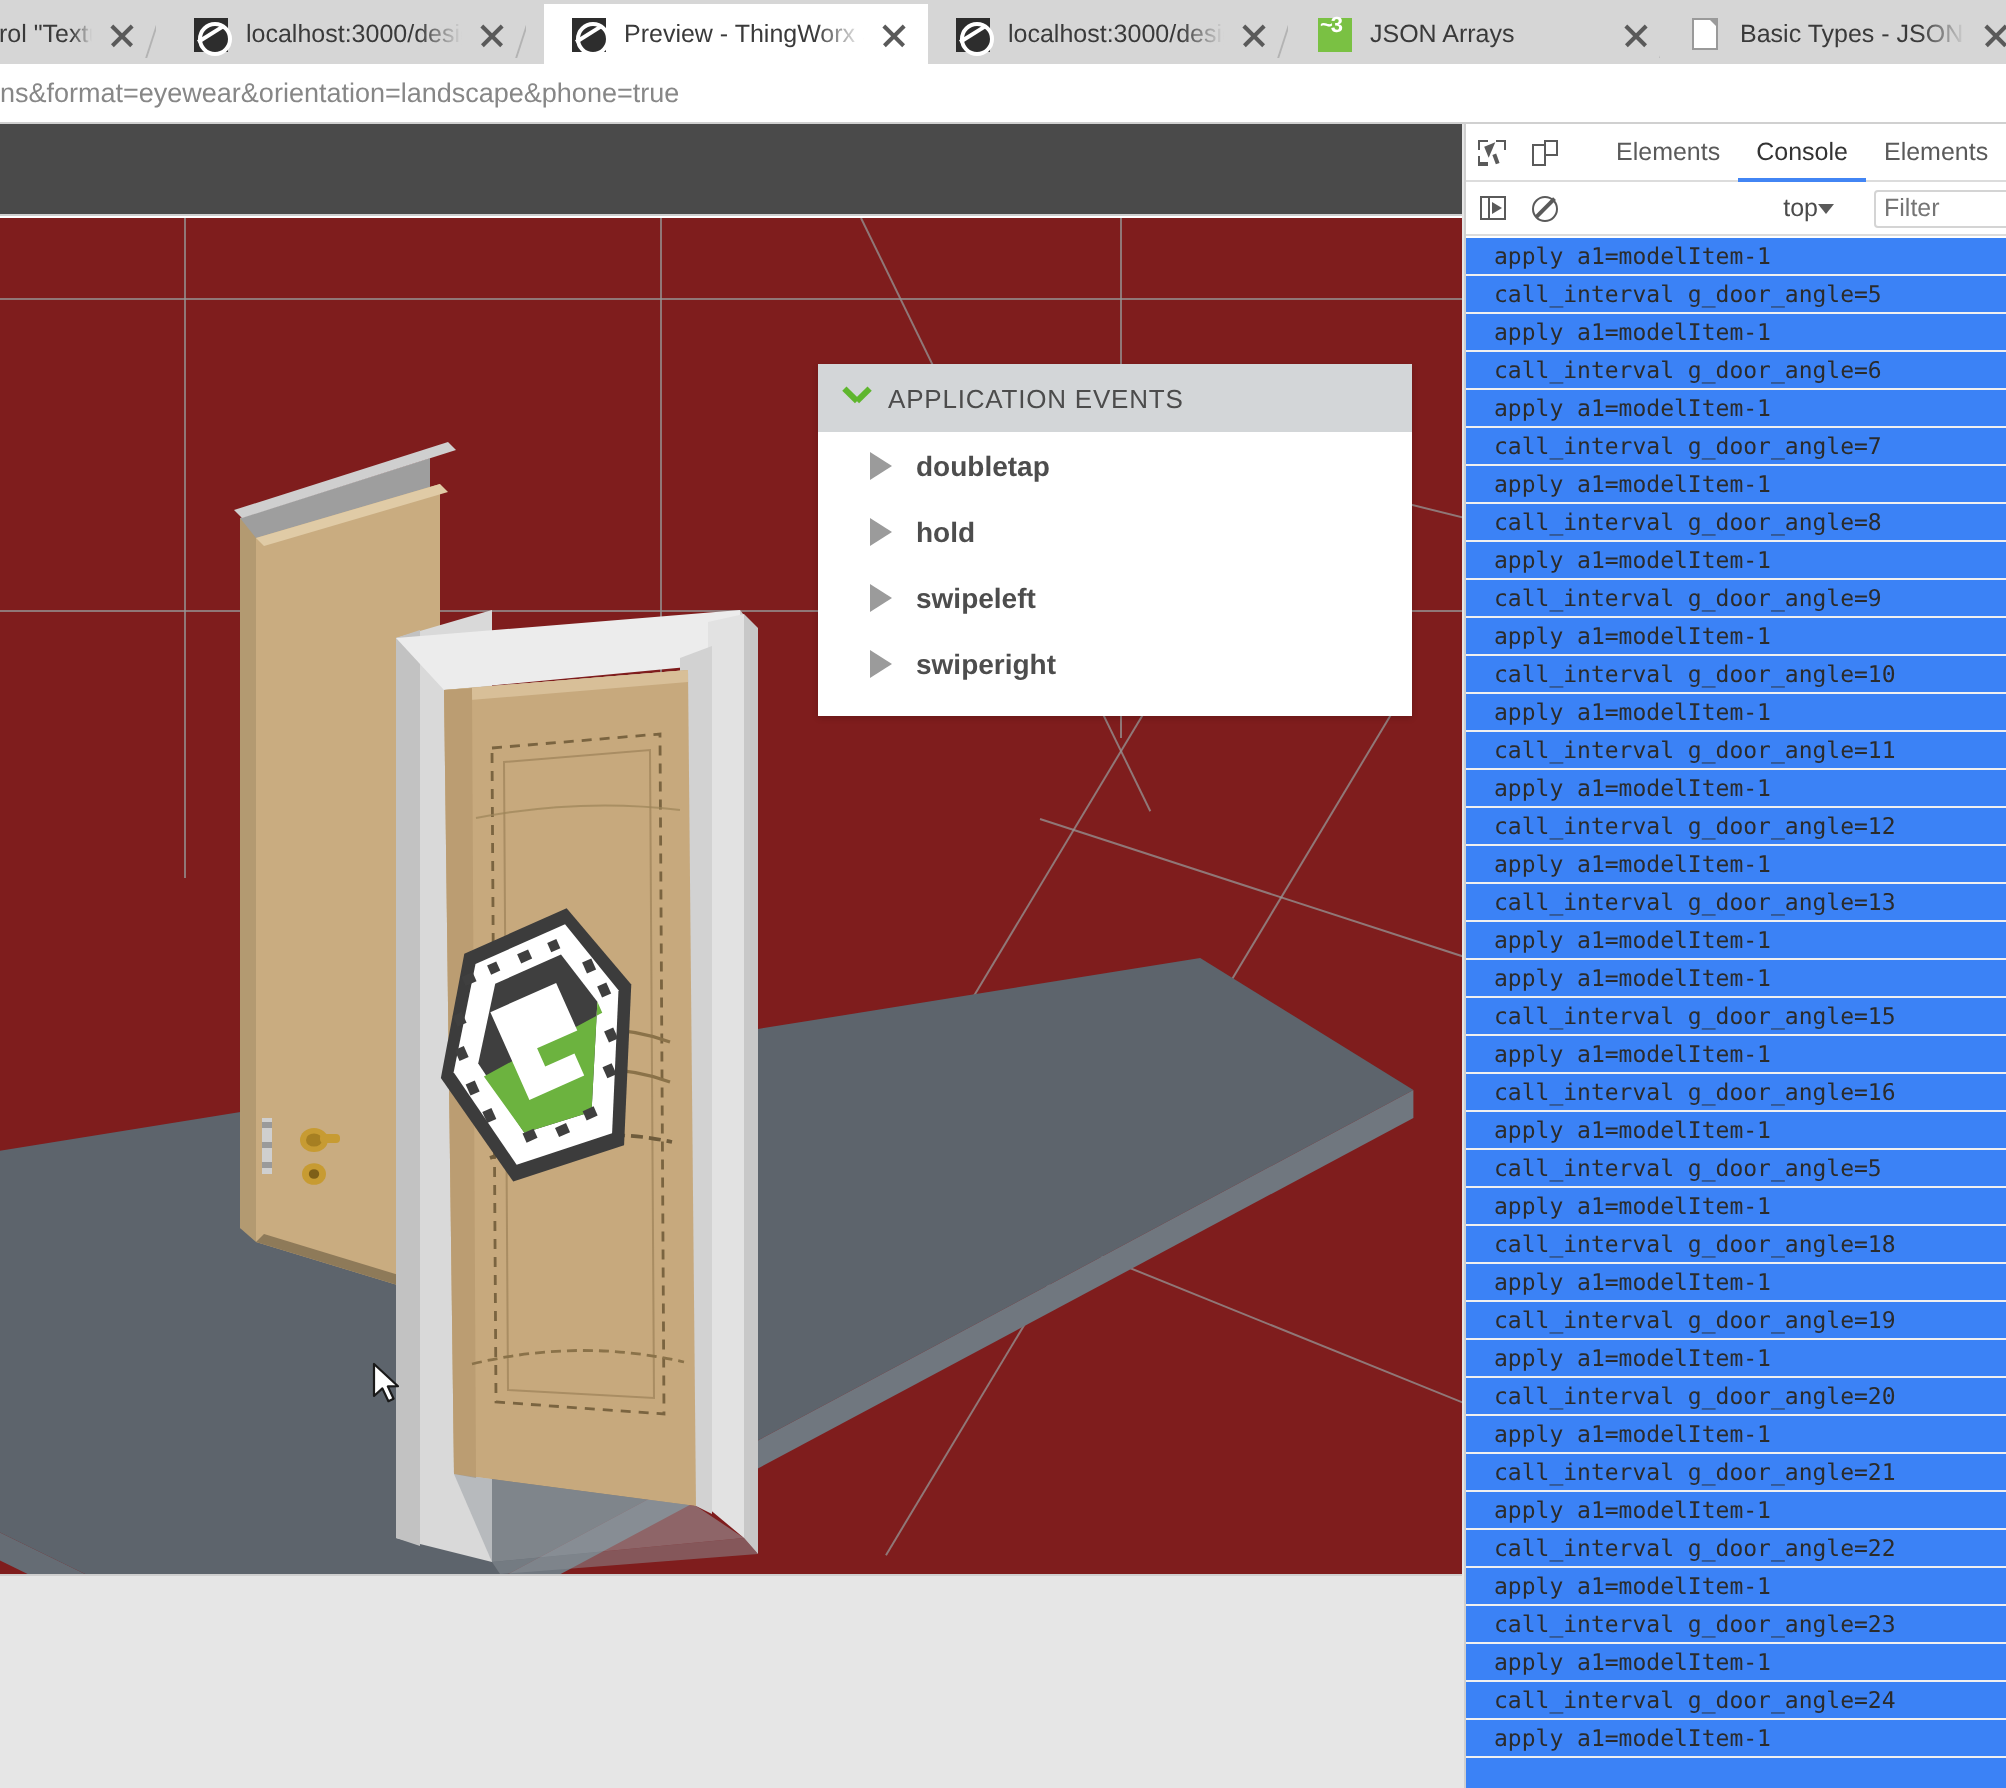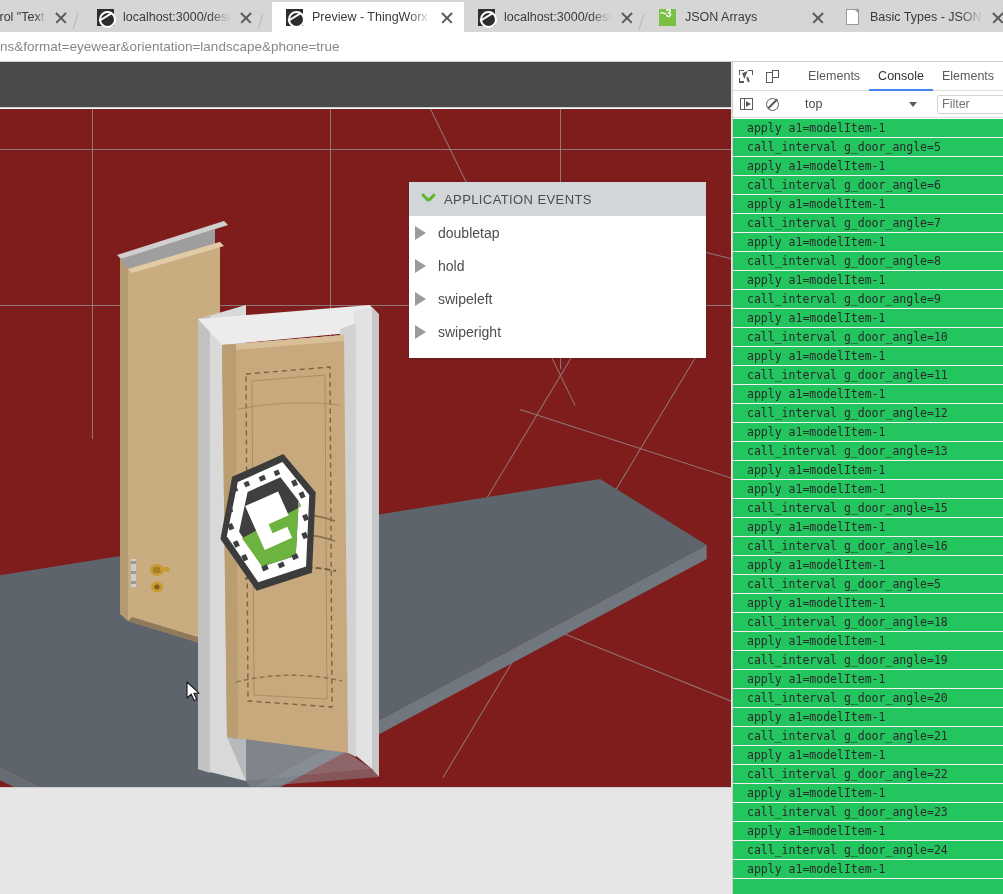--- a/index.html
+++ b/index.html
@@ -163,22 +163,23 @@
   .chev-down::before, .chev-down::after {
     content: ""; position: absolute; top: 3px; width: 9px; height: 2.6px;
     background: #5fb62e;
   }
   .chev-down::before { left: -1px; transform: rotate(45deg); }
   .chev-down::after  { left: 4.5px; transform: rotate(-45deg); }
   .events-header-title {
     font-size: 13px; color: #4c4c4c; letter-spacing: .4px;
   }
   .event-row {
-    height: 33px; display: flex; align-items: center; padding-left: 6px;
+    height: 33px; display: flex; align-items: center; padding-left: 26px;
     cursor: pointer;
+    font-weight: bold;
   }
   .play-tri {
     width: 0; height: 0; flex: 0 0 auto; margin-right: 12px;
     border-left: 11px solid #9b9b9b;
     border-top: 7.5px solid transparent;
     border-bottom: 7.5px solid transparent;
   }
   .event-label { font-size: 14px; color: #4d4d4d; }
   .events-pad { height: 10px; }
 
@@ -266,35 +267,35 @@
     position: relative;
   }
   .icon-clear::after {
     content: ""; position: absolute; left: -0.5px; top: 4.2px;
     width: 13px; height: 1.5px; background: #5a5a5a; transform: rotate(-45deg);
   }
   .ctx-select {
     display: flex; align-items: center; flex: 0 0 auto;
     width: 124px; height: 20px; cursor: pointer; padding-left: 6px;
   }
-  .ctx-label { font-size: 12.5px; color: #4b4b4b; flex: 1 1 auto; }
+  .ctx-label { font-size: 12.5px; color: #4b4b4b; flex: 1 1 auto; text-align: right; }
   .caret-dn {
     width: 0; height: 0; margin-right: 6px;
     border-left: 4.5px solid transparent; border-right: 4.5px solid transparent;
     border-top: 5.5px solid #5a5a5a;
   }
   .filter-input {
     flex: 1 1 auto; height: 19px; border: 1px solid #d4d4d4; border-radius: 2px;
     font-size: 12.5px; color: #8a8a8a; font-family: "Liberation Sans", sans-serif;
     padding: 0 4px; outline: none; background: #fff; margin-right: 2px;
   }
 
   .console-log {
     position: absolute; left: 0; top: 57px; right: 0; bottom: 0;
-    overflow: hidden; background: #22c55e;
+    overflow: hidden; background: #3b82f6;
   }
   .console-line {
     height: 19px; line-height: 19px;
     border-bottom: 1px solid #f0f0f0;
     font-family: "DejaVu Sans Mono", "Liberation Mono", monospace;
     font-size: 11.5px; color: #2b2b2b;
     padding-left: 14px; white-space: nowrap; overflow: hidden;
   }
 </style>
 </head>

